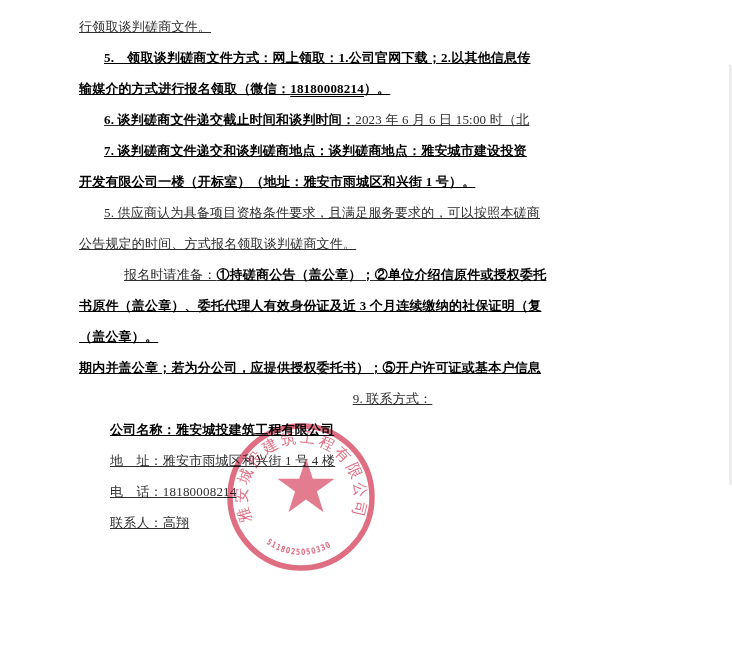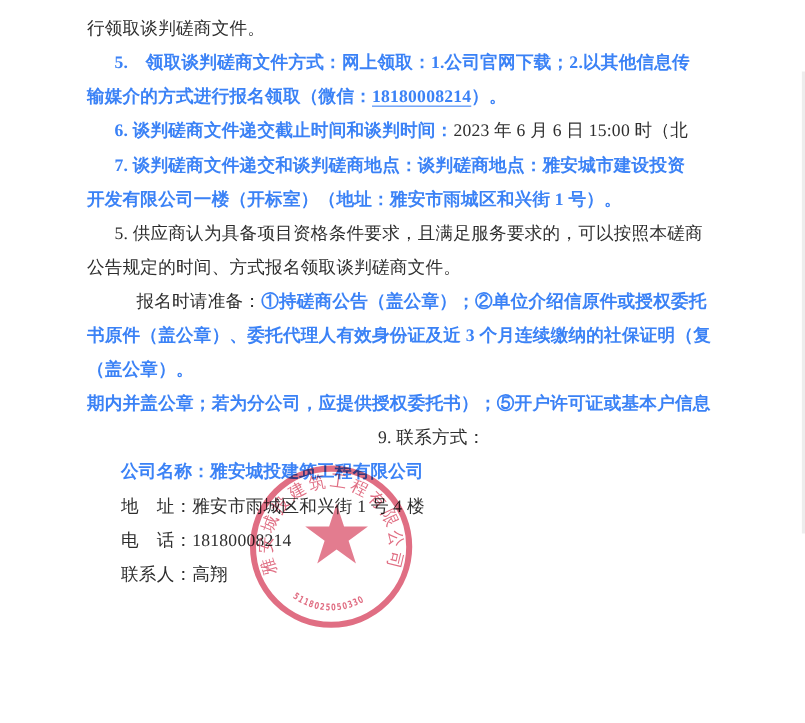--- a/index.html
+++ b/index.html
@@ -21,26 +21,27 @@
   }
   .doc {
     position: absolute;
     left: 79px;
     top: 11px;
     width: 600px;
   }
   .line {
     height: 31px;
     line-height: 31px;
-    font-size: 16px;
+    font-size: 13px;
     letter-spacing: 0.2px;
     white-space: nowrap;
     color: #2e2e2e;
+    text-decoration: underline;
   }
-  .b { font-weight: bold; color: #3b82f6; }
+  .b { font-weight: bold; color: #000000; }
   .ind-num { padding-left: 25px; }
   .ind-deep { padding-left: 45px; }
   .ind-9 { padding-left: 27px; text-align: center; }
   .ind-contact { padding-left: 31px; }
   .phone-ul {
     text-decoration: underline;
     text-underline-offset: 3px;
     margin-top: 16px;
   }
   

